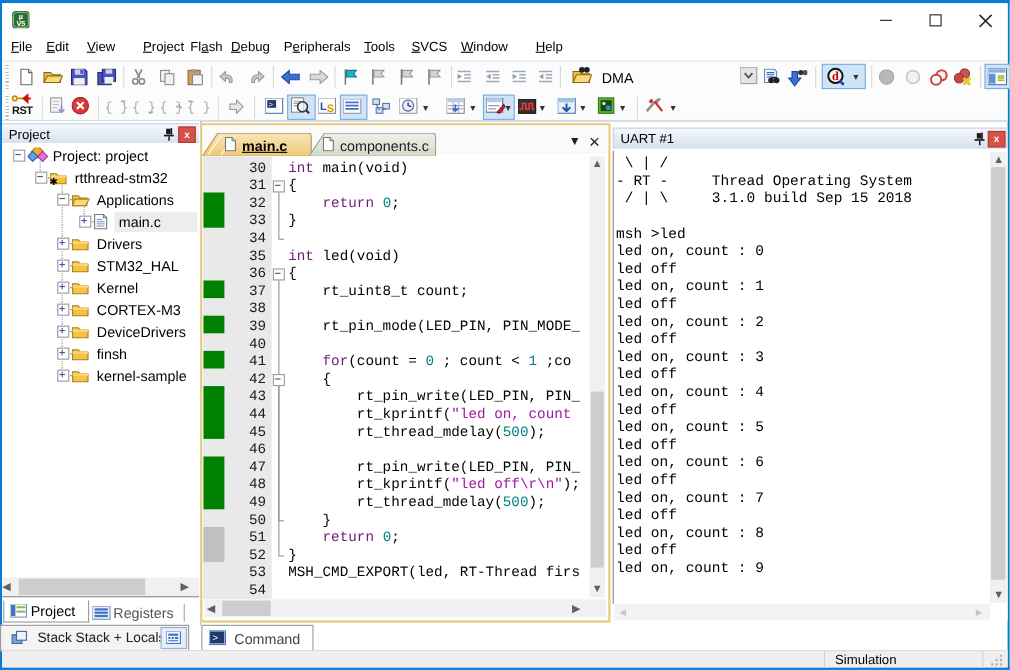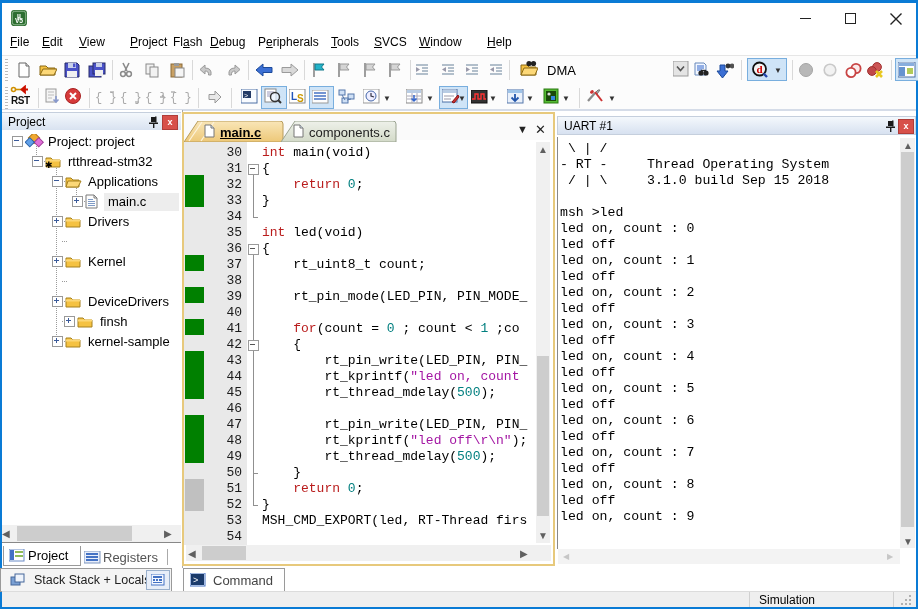--- a/index.html
+++ b/index.html
@@ -41,21 +41,21 @@
 .sbarrow{color:#606060;font-size:10px;line-height:15px;text-align:center;}
 
 #edwin{left:182px;top:112px;width:369px;height:450px;border:2px solid #e7c97c;background:#fff;}
 #tabbar{left:0;top:0;width:369px;height:26px;background:#fafafa;}
 #codearea{left:0px;top:28px;width:351px;height:403px;background:#fff;overflow:hidden;}
 #margin{left:0;top:0;width:63px;height:403px;background:#e9e9e9;}
 .gb{position:absolute;left:1px;width:19px;background:#008000;}
 .yb{position:absolute;left:1px;width:19px;background:#c0c0c0;}
 .lnum{position:absolute;width:58px;text-align:right;font-size:13px;line-height:16px;color:#1a1a1a;}
 .cl{position:absolute;left:78px;font-size:13px;line-height:16px;color:#000;white-space:pre;}
-.kw{color:#b91c1c;margin-top:24px;} .num{color:#007f7f;} .str{color:#a315a3;}
+.kw{color:#701a75;margin-top:24px;} .num{color:#007f7f;} .str{color:#a315a3;}
 
 #uart{left:557px;top:116px;width:359px;height:448px;background:#fff;}
 #uarthdr{left:0;top:0;width:359px;height:19px;background:linear-gradient(#f4f8fc,#d7e1f0);
  border:1px solid #c5cfdd;font-size:12px;color:#000;box-sizing:border-box;}
 .ul{position:absolute;left:2px;font-size:13.2px;line-height:16px;color:#000;white-space:pre;}
 
 .btab{position:absolute;background:#fff;border:1px solid #9a9a9a;font-size:13px;color:#222;}
 #status{left:2px;top:591px;width:914px;height:15px;background:#efefef;border-top:1px solid #dcdcdc;
  font-size:12px;color:#000;}
 </style></head>
@@ -536,47 +536,73 @@
           <b></b>
         </span>
         <span style="position:absolute;left:63px;top:0px;">
           <svg width="17" height="14" style="position:absolute;top:3px">
             <path d="M1 3 L6 3 L8 5 L15 5 L15 12 L1 12 Z" fill="#f5c242" stroke="#a5801e"></path>
             <path d="M1 5.5 L15 5.5" stroke="#fcd878" stroke-width="2"></path>
           </svg>
         </span>
         <span class="abs" style="left:86px">Drivers</span>
       </div>
-      <div class="trow" style="left:0;top:122px;width:179px;">
+      <div class="trow" style="left:0;top:102px;width:179px;">
         <span class="exp" style="left:50px;top:4px">
           <i></i>
           <b></b>
         </span>
         <span style="position:absolute;left:63px;top:0px;">
           <svg width="17" height="14" style="position:absolute;top:3px">
             <path d="M1 3 L6 3 L8 5 L15 5 L15 12 L1 12 Z" fill="#f5c242" stroke="#a5801e"></path>
             <path d="M1 5.5 L15 5.5" stroke="#fcd878" stroke-width="2"></path>
           </svg>
         </span>
-        <span class="abs" style="left:86px">Kernel</span>
-      </div>
-      <div class="trow" style="left:0;top:162px;width:179px;">
+        <span class="abs" style="left:86px">STM32_HAL</span>
+      </div>
+      <div class="trow" style="left:0;top:122px;width:179px;">
         <span class="exp" style="left:50px;top:4px">
           <i></i>
           <b></b>
         </span>
         <span style="position:absolute;left:63px;top:0px;">
           <svg width="17" height="14" style="position:absolute;top:3px">
             <path d="M1 3 L6 3 L8 5 L15 5 L15 12 L1 12 Z" fill="#f5c242" stroke="#a5801e"></path>
             <path d="M1 5.5 L15 5.5" stroke="#fcd878" stroke-width="2"></path>
           </svg>
         </span>
+        <span class="abs" style="left:86px">Kernel</span>
+      </div>
+      <div class="trow" style="left:0;top:142px;width:179px;">
+        <span class="exp" style="left:50px;top:4px">
+          <i></i>
+          <b></b>
+        </span>
+        <span style="position:absolute;left:63px;top:0px;">
+          <svg width="17" height="14" style="position:absolute;top:3px">
+            <path d="M1 3 L6 3 L8 5 L15 5 L15 12 L1 12 Z" fill="#f5c242" stroke="#a5801e"></path>
+            <path d="M1 5.5 L15 5.5" stroke="#fcd878" stroke-width="2"></path>
+          </svg>
+        </span>
+        <span class="abs" style="left:86px">CORTEX-M3</span>
+      </div>
+      <div class="trow" style="left:0;top:162px;width:179px;">
+        <span class="exp" style="left:50px;top:4px">
+          <i></i>
+          <b></b>
+        </span>
+        <span style="position:absolute;left:63px;top:0px;">
+          <svg width="17" height="14" style="position:absolute;top:3px">
+            <path d="M1 3 L6 3 L8 5 L15 5 L15 12 L1 12 Z" fill="#f5c242" stroke="#a5801e"></path>
+            <path d="M1 5.5 L15 5.5" stroke="#fcd878" stroke-width="2"></path>
+          </svg>
+        </span>
         <span class="abs" style="left:86px">DeviceDrivers</span>
       </div>
-      <div class="trow" style="left:12px;top:182px;width:158px;text-align:right;">
+      <div class="trow" style="left:0;top:182px;width:158px;text-align:right;">
         <span class="exp" style="left:50px;top:4px">
           <i></i>
           <b></b>
         </span>
         <span style="position:absolute;left:63px;top:0px;">
           <svg width="17" height="14" style="position:absolute;top:3px">
             <path d="M1 3 L6 3 L8 5 L15 5 L15 12 L1 12 Z" fill="#f5c242" stroke="#a5801e"></path>
             <path d="M1 5.5 L15 5.5" stroke="#fcd878" stroke-width="2"></path>
           </svg>
         </span>

